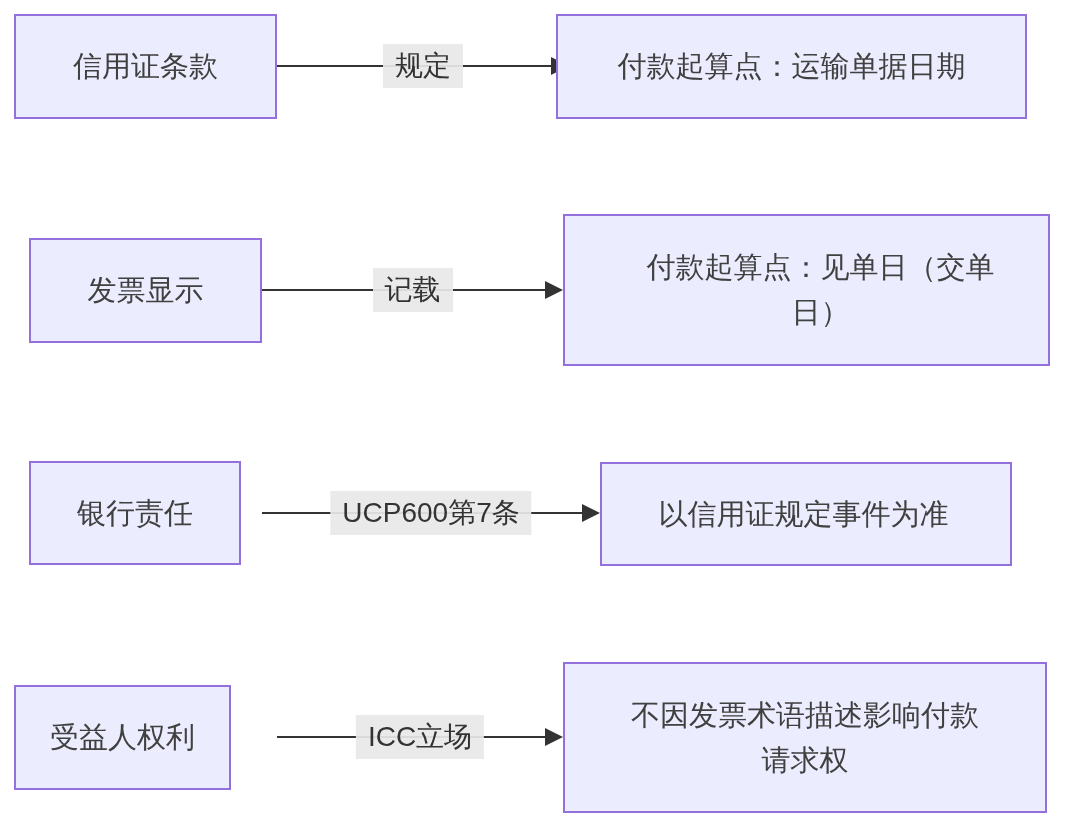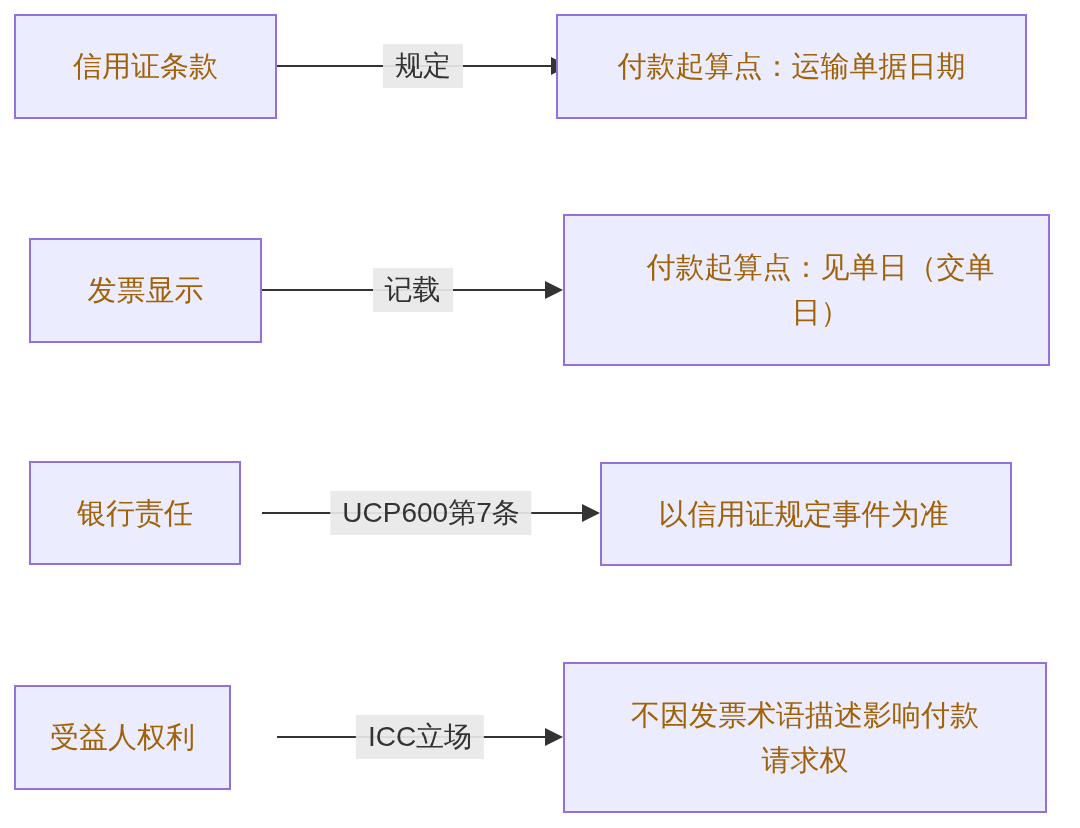--- a/index.html
+++ b/index.html
@@ -23,21 +23,21 @@
     border: 2px solid #9370DB;
     display: flex;
     align-items: center;
     justify-content: center;
     text-align: center;
     padding: 0 16px;
   }
   .node-text {
     font-size: 29px;
     line-height: 1.55;
-    color: #a16207;
+    color: #404040;
     white-space: pre-line;
   }
   .conn {
     position: absolute;
     height: 0;
   }
   .line {
     position: absolute;
     left: 0;
     right: 16px;

